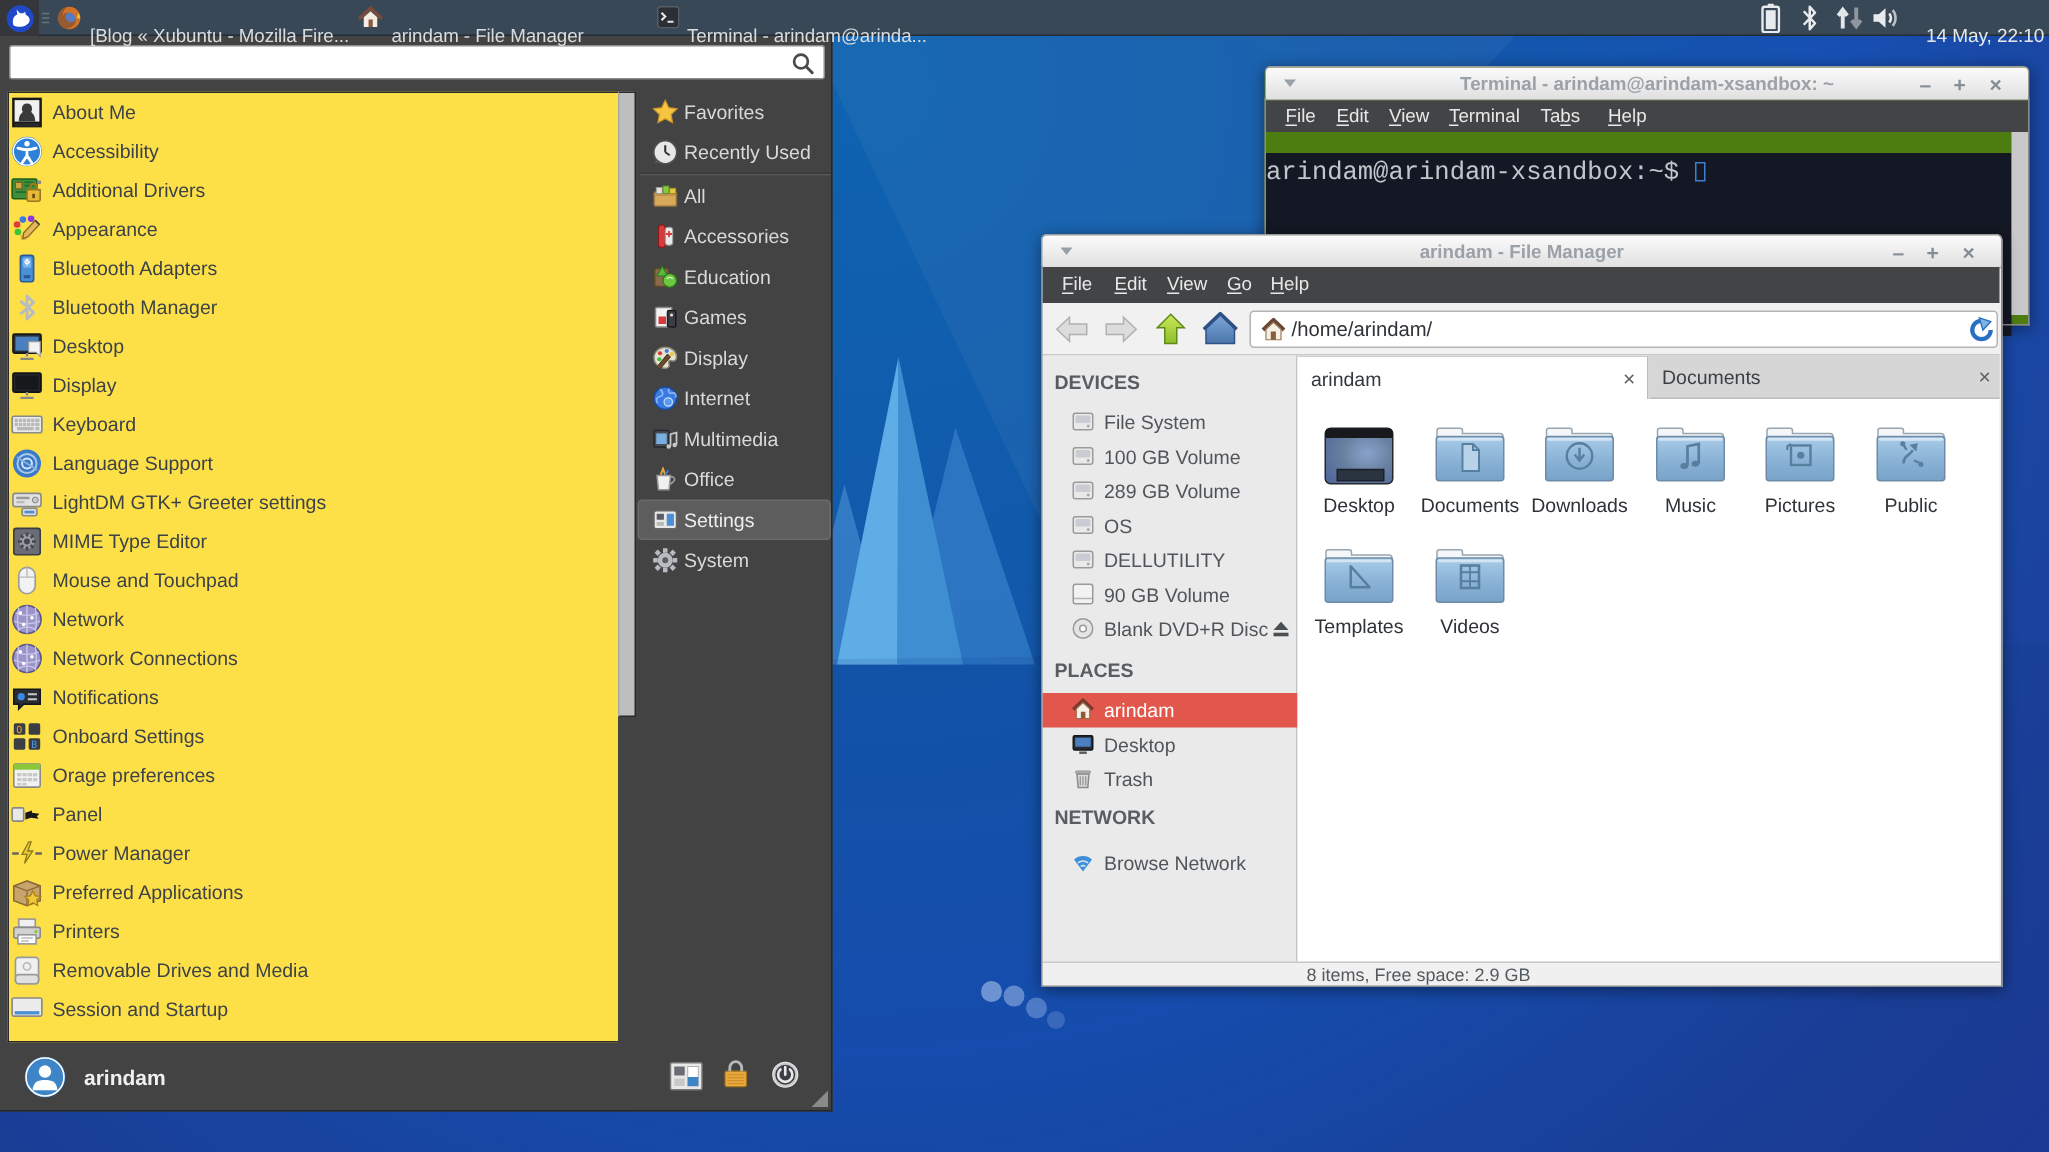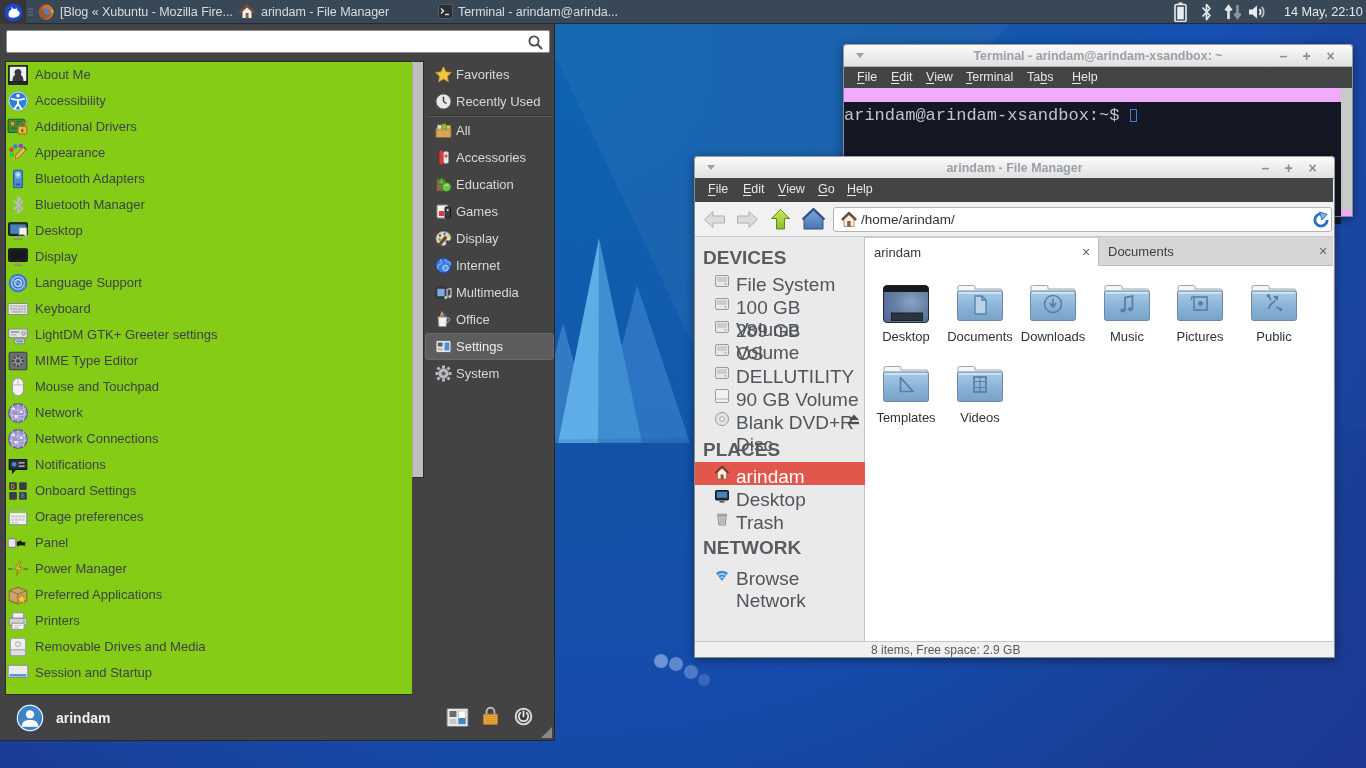--- a/index.html
+++ b/index.html
@@ -3,27 +3,27 @@
 <meta charset="utf-8">
 <style>
 * { margin:0; padding:0; box-sizing:border-box; }
 html,body { width:1366px; height:768px; overflow:hidden; font-family:"Liberation Sans", sans-serif; }
 #desk { position:absolute; left:0; top:0; width:1366px; height:768px;
   background:radial-gradient(ellipse 1150px 1150px at 580px 60px, #0e63b0 0%, #1259ab 30%, #1750b2 56%, #1c3e96 80%, #1e3797 100%); }
 .abs { position:absolute; }
 
 
 #panel { position:absolute; z-index:10; left:0; top:0; width:1366px; height:24px; background:#394857; border-bottom:1px solid #232c35; color:#d8dbde; font-size:13px; }
-#panel .task { position:absolute; top:0; height:24px; line-height:24px; white-space:nowrap; color:#d9dcdf; font-size:12.5px; letter-spacing:-0.05px; }
+#panel .task { position:absolute; top:12px; height:24px; line-height:24px; white-space:nowrap; color:#d9dcdf; font-size:12.5px; letter-spacing:-0.05px; }
 #panel .ticon { position:absolute; top:4px; }
 
 
 #menu { position:absolute; z-index:3; left:0; top:24px; width:555px; height:717px; background:#434343; border-right:1px solid #262626; border-bottom:1px solid #262626; }
 #msearch { position:absolute; left:6px; top:6px; width:544px; height:23px; background:#fff; border:1px solid #8c8c8c; border-radius:2px; }
-#mlist { position:absolute; left:5px; top:37px; width:407px; height:634px; background:#84cc16; border:1px solid #2b2b2b; border-right:none; overflow:hidden; }
+#mlist { position:absolute; left:5px; top:37px; width:407px; height:634px; background:#fde047; border:1px solid #2b2b2b; border-right:none; overflow:hidden; }
 .mitem { position:relative; height:26px; }
 .mitem .ic { position:absolute; left:1px; top:2px; width:22px; height:22px; }
 .mitem .tx { position:absolute; left:29px; top:5px; font-size:13px; color:#3c4248; }
 #mscroll { position:absolute; left:412px; top:37px; width:13px; height:634px; }
 #mthumb { position:absolute; left:0px; top:0px; width:12px; height:417px; background:#bebebe; border:1px solid #2b2b2b; border-left:1px solid #a8a8a8; }
 #mcats { position:absolute; left:425px; top:37px; width:129px; }
 .cat { position:relative; height:27px; }
 .cat .ic { position:absolute; left:10px; top:5px; width:17px; height:17px; }
 .cat .tx { position:absolute; left:31px; top:6px; font-size:13px; color:#d9d9d9; }
 .catsep { height:0px; border-top:1px solid #3a3a3a; border-bottom:1px solid #575757; margin:0 0 0 2px; }
@@ -36,31 +36,31 @@
 .win { position:absolute; border-radius:4px 4px 0 0; box-shadow:0 2px 10px rgba(0,0,0,0.45); }
 .titlebar { position:relative; height:23px; background:linear-gradient(#fbfbfb,#e0e0e0); border:1px solid #9c9c9c; border-bottom:1px solid #b0b0b0; border-radius:4px 4px 0 0; }
 .titlebar .ttext { position:absolute; width:100%; text-align:center; top:4px; font-size:12.5px; font-weight:bold; color:#9ba1a8; }
 .winframe { position:absolute; left:0; top:21px; right:0; bottom:0; border:1px solid #888c90; border-top:none; pointer-events:none; z-index:50; }
 .wbtn { position:absolute; top:3px; width:17px; height:17px; color:#868d94; font-size:14px; text-align:center; line-height:16px; font-weight:bold;}
 .menubar { background:#434446; color:#e8e8e8; font-size:12.5px; }
 .menubar span { position:absolute; }
 .menubar u { text-decoration:underline; text-underline-offset:2px; }
 
 
-#term { z-index:1; left:843px; top:44px; width:510px; height:173px; background:#f0abfc; border-radius:4px 4px 0 0; }
+#term { z-index:1; left:843px; top:44px; width:510px; height:173px; background:#4d7c0f; border-radius:4px 4px 0 0; }
 #term .menubar { position:absolute; left:1px; top:23px; width:508px; height:21px; }
 #tcontent { position:absolute; left:1px; top:58px; width:497px; height:122px; background:#141824; font-family:"Liberation Mono", monospace; font-size:17px; color:#c2c6cc; }
 #tscroll { position:absolute; left:498px; top:44px; width:11px; height:122px; background:#c9c9c9; }
 
 
 #fm { z-index:2; left:694px; top:156px; width:641px; height:502px; background:#ededed; }
 #fm .menubar { position:absolute; left:1px; top:22px; width:638px; height:24px; }
 #fmtool { position:absolute; left:1px; top:46px; width:638px; height:35px; background:#f1f1f1; border-bottom:1px solid #c9c9c9; }
 #fmpath { position:absolute; left:138px; top:5px; width:499px; height:25px; background:#fff; border:1px solid #b4b4b4; border-radius:3px; font-size:13.5px; color:#2f3337; }
-#fmside { position:absolute; left:1px; top:81px; width:170px; height:404px; background:#eaeaea; border-right:1px solid #c4c4c4; font-size:19px; color:#50555a; }
+#fmside { position:absolute; left:1px; top:81px; width:170px; height:404px; background:#eaeaea; border-right:1px solid #c4c4c4; font-size:13px; color:#50555a;text-align:center; }
 #fmtabs { position:absolute; left:171px; top:81px; width:468px; height:29px; background:#d9d9d9; }
 #fmmain { position:absolute; left:171px; top:110px; width:468px; height:375px; background:#fff; }
 #fmstatus { position:absolute; left:1px; top:485px; width:638px; height:16px; background:#f0f0f0; border-top:1px solid #c9c9c9; font-size:12px; color:#555a5f; }
 .shead { font-weight:bold; color:#585d62; }
 .srow { position:relative; height:23px; }
 .srow .ic { position:absolute; left:19px; top:3px; width:16px; height:16px; }
 .srow .tx { position:absolute; left:41px; top:4px; }
 .ficon { position:absolute; width:74px; text-align:center; font-size:13px; color:#2e3236; }
 </style>
 </head>
@@ -465,48 +465,48 @@
     <div class="mitem">
         <svg class="ic" viewBox="0 0 20 20">
           <rect x="1.5" y="2.5" width="17" height="11.5" rx="1" fill="#23262c" stroke="#101316"></rect>
           <rect x="3" y="4" width="14" height="8.5" fill="#16181c"></rect>
           <path d="M10 14 L10 16 M6 17.5 H14" stroke="#888" stroke-width="1.4"></path>
         </svg>
         <span class="tx">Display</span>
       </div>
     <div class="mitem">
         <svg class="ic" viewBox="0 0 20 20">
-          <circle cx="10" cy="10" r="8.5" fill="#3a7ac8"></circle>
-          <circle cx="10" cy="10" r="5.8" fill="none" stroke="#a8c8e8" stroke-width="1.2"></circle>
-          <circle cx="10" cy="10" r="3" fill="none" stroke="#d8e8f8" stroke-width="1.2"></circle>
-          <path d="M4 6 C7 9 13 11 16 14" stroke="#88b0dc" stroke-width="1.2" fill="none"></path>
-        </svg>
-        <span class="tx">Language Support</span>
-      </div>
-    <div class="mitem">
-        <svg class="ic" viewBox="0 0 20 20">
           <rect x="1" y="5" width="18" height="10" rx="1.2" fill="#e8e8e8" stroke="#8a8a8a"></rect>
           <g fill="#b8b8b8">
             <rect x="2.5" y="6.5" width="2" height="2"></rect>
             <rect x="5" y="6.5" width="2" height="2"></rect>
             <rect x="7.5" y="6.5" width="2" height="2"></rect>
             <rect x="10" y="6.5" width="2" height="2"></rect>
             <rect x="12.5" y="6.5" width="2" height="2"></rect>
             <rect x="15" y="6.5" width="2.5" height="2"></rect>
             <rect x="2.5" y="9" width="2" height="2"></rect>
             <rect x="5" y="9" width="2" height="2"></rect>
             <rect x="7.5" y="9" width="2" height="2"></rect>
             <rect x="10" y="9" width="2" height="2"></rect>
             <rect x="12.5" y="9" width="2" height="2"></rect>
             <rect x="15" y="9" width="2.5" height="2"></rect>
             <rect x="4" y="11.5" width="10" height="2"></rect>
             <rect x="15" y="11.5" width="2.5" height="2"></rect>
           </g>
         </svg>
         <span class="tx">Keyboard</span>
+      </div>
+    <div class="mitem">
+        <svg class="ic" viewBox="0 0 20 20">
+          <circle cx="10" cy="10" r="8.5" fill="#3a7ac8"></circle>
+          <circle cx="10" cy="10" r="5.8" fill="none" stroke="#a8c8e8" stroke-width="1.2"></circle>
+          <circle cx="10" cy="10" r="3" fill="none" stroke="#d8e8f8" stroke-width="1.2"></circle>
+          <path d="M4 6 C7 9 13 11 16 14" stroke="#88b0dc" stroke-width="1.2" fill="none"></path>
+        </svg>
+        <span class="tx">Language Support</span>
       </div>
     <div class="mitem">
         <svg class="ic" viewBox="0 0 20 20">
           <rect x="1.5" y="4.5" width="17" height="8" rx="1.5" fill="#e2e2e2" stroke="#8a8a8a"></rect>
           <rect x="3.5" y="6.5" width="8" height="1.5" fill="#999"></rect>
           <rect x="3.5" y="9" width="5" height="1.5" fill="#bbb"></rect>
           <circle cx="15" cy="8.5" r="1.8" fill="#c8c8c8" stroke="#888" stroke-width="0.6"></circle>
           <rect x="7" y="13.5" width="9" height="4.5" rx="1" fill="#d8d8d8" stroke="#8a8a8a"></rect>
           <rect x="8.5" y="15" width="6" height="1.6" fill="#4a90d8"></rect>
         </svg>

